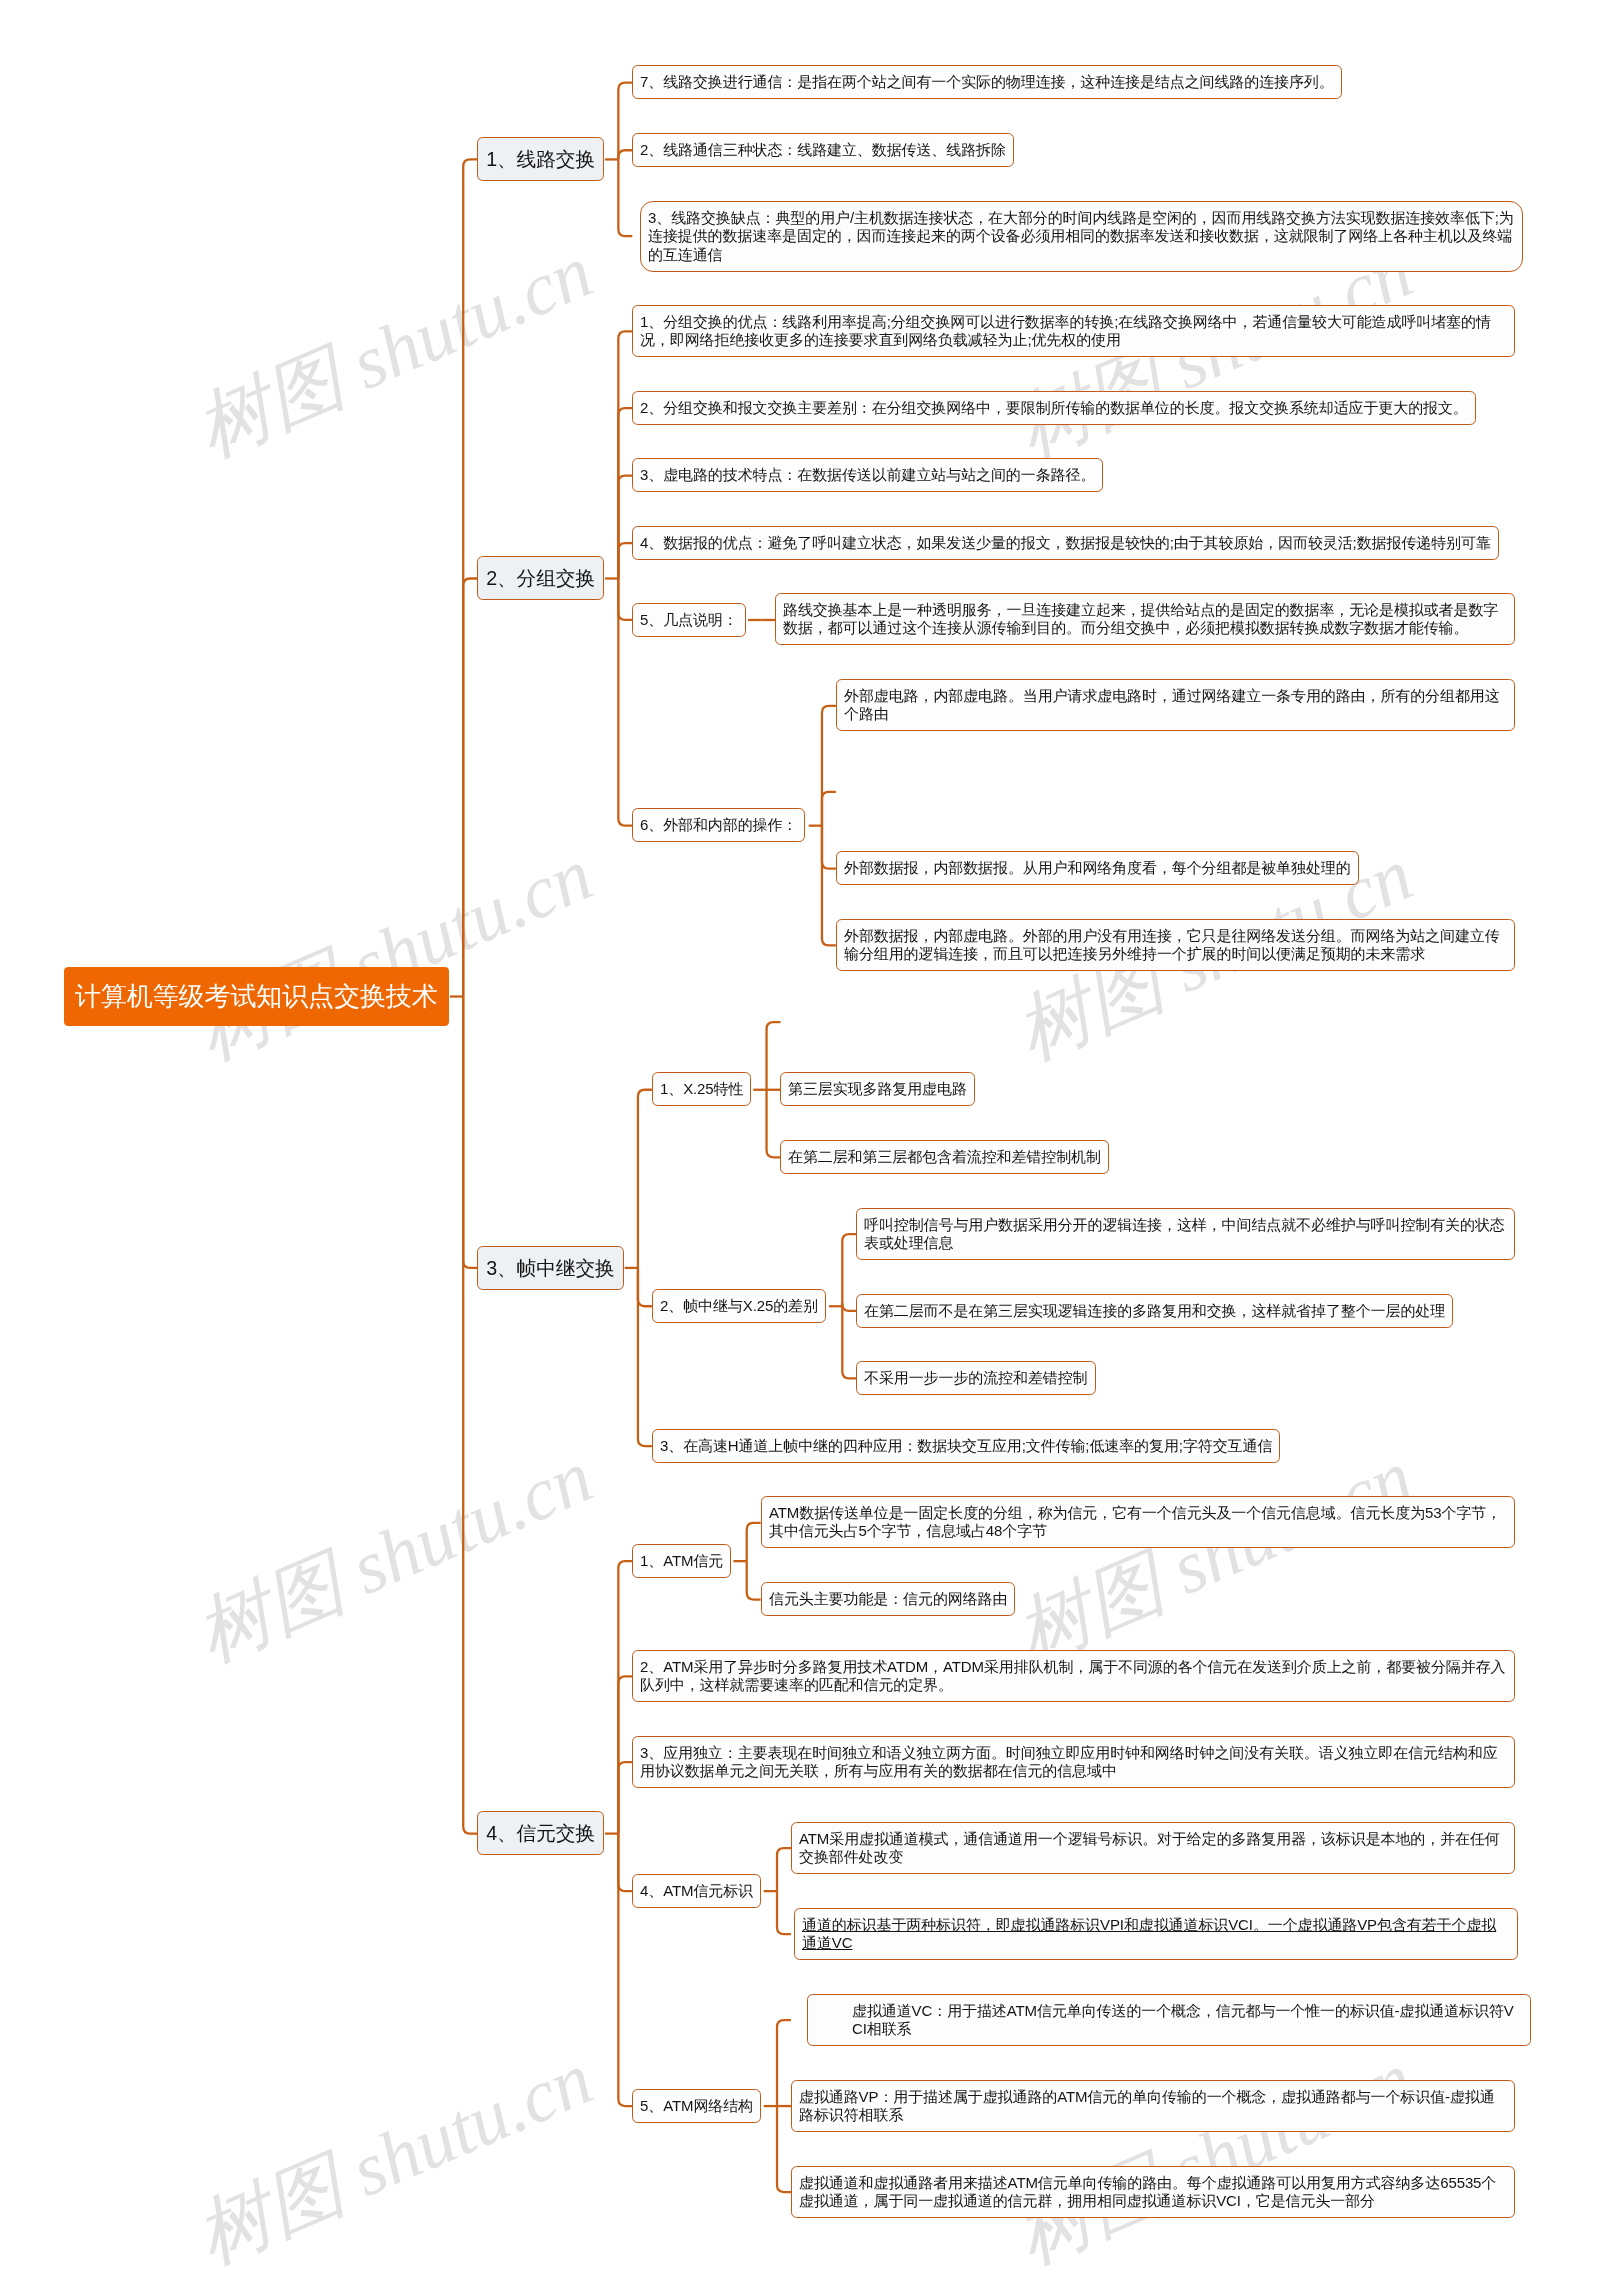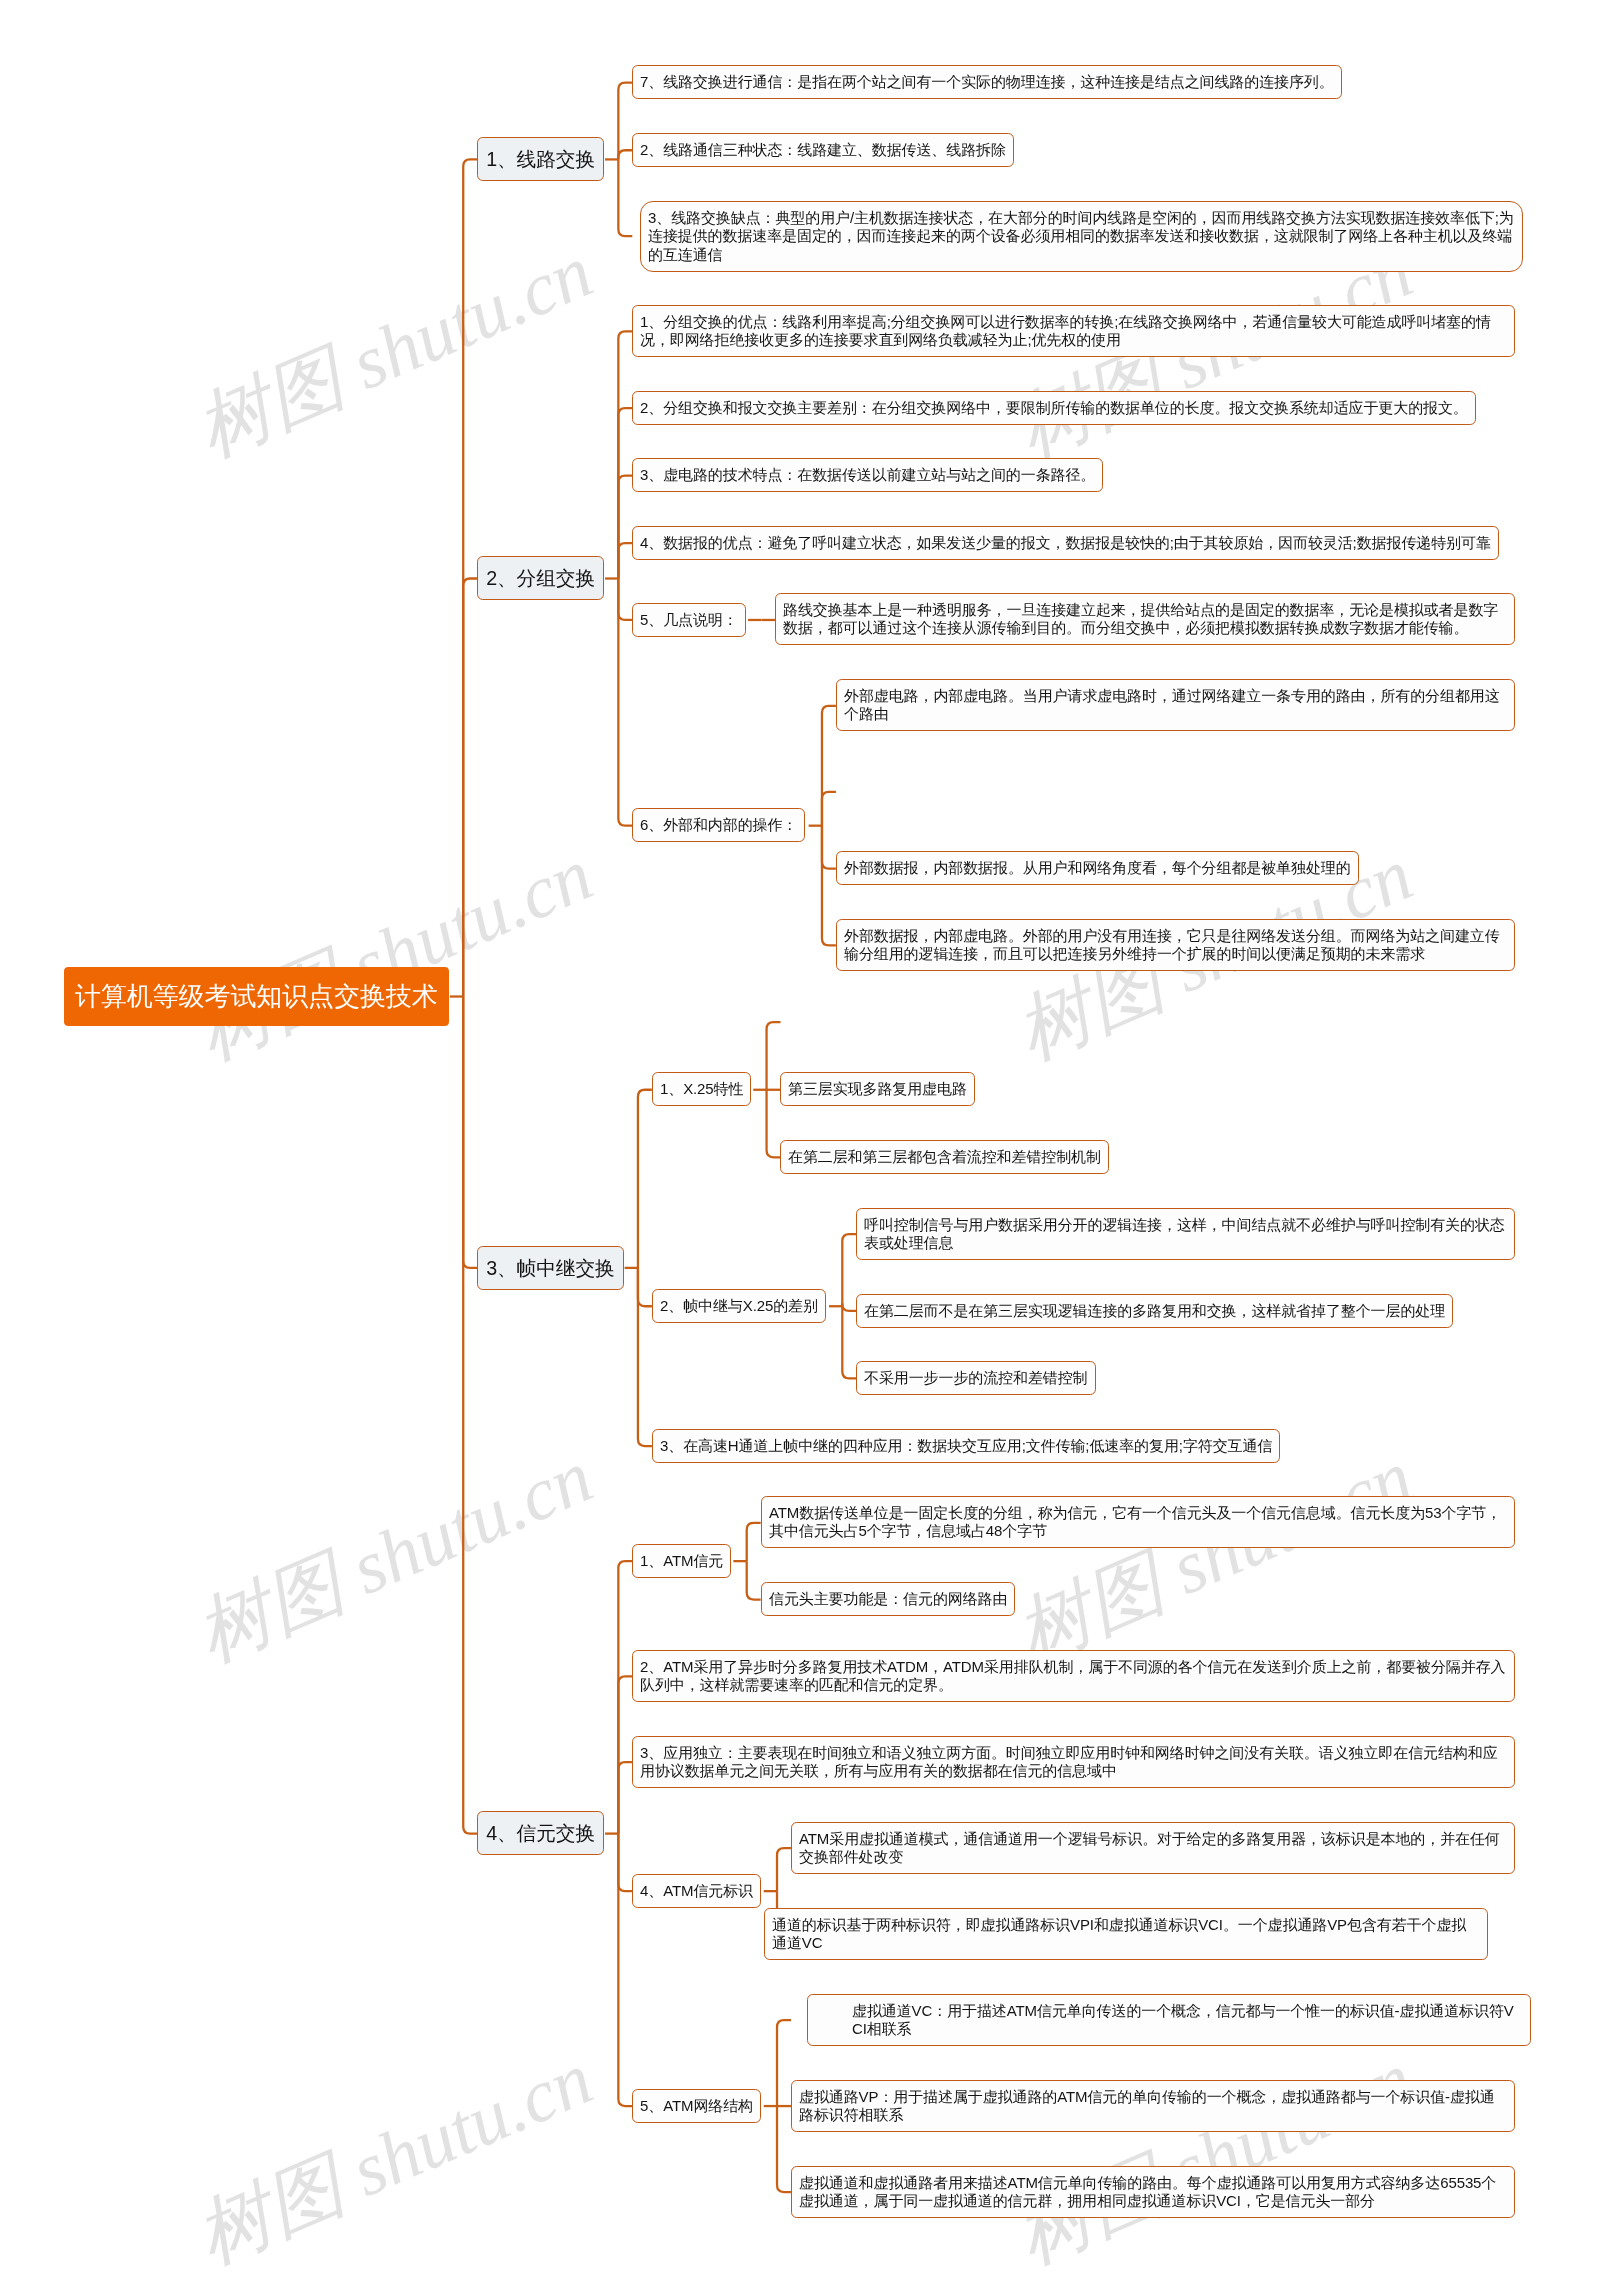--- a/index.html
+++ b/index.html
@@ -111,19 +111,19 @@
     <div class="node n-lf" style="max-width: 659px; left: 856px; top: 1361px;">不采用一步一步的流控和差错控制</div>
     <div class="node n-lf" style="max-width: 863px; left: 652px; top: 1429px;">3、在高速H通道上帧中继的四种应用：数据块交互应用;文件传输;低速率的复用;字符交互通信</div>
     <div class="node n-l2" style="left: 477px; top: 1811px;">4、信元交换</div>
     <div class="node n-lf" style="max-width: 883px; left: 632px; top: 1544px;">1、ATM信元</div>
     <div class="node n-lf" style="max-width: 754px; left: 761px; top: 1496px;">ATM数据传送单位是一固定长度的分组，称为信元，它有一个信元头及一个信元信息域。信元长度为53个字节，其中信元头占5个字节，信息域占48个字节</div>
     <div class="node n-lf" style="max-width: 754px; left: 761px; top: 1582px;">信元头主要功能是：信元的网络路由</div>
     <div class="node n-lf" style="max-width: 883px; left: 632px; top: 1650px;">2、ATM采用了异步时分多路复用技术ATDM，ATDM采用排队机制，属于不同源的各个信元在发送到介质上之前，都要被分隔并存入队列中，这样就需要速率的匹配和信元的定界。</div>
     <div class="node n-lf" style="max-width: 883px; left: 632px; top: 1736px;">3、应用独立：主要表现在时间独立和语义独立两方面。时间独立即应用时钟和网络时钟之间没有关联。语义独立即在信元结构和应用协议数据单元之间无关联，所有与应用有关的数据都在信元的信息域中</div>
     <div class="node n-lf" style="max-width: 883px; left: 632px; top: 1874px;">4、ATM信元标识</div>
     <div class="node n-lf" style="max-width: 724px; left: 791px; top: 1822px;">ATM采用虚拟通道模式，通信通道用一个逻辑号标识。对于给定的多路复用器，该标识是本地的，并在任何交换部件处改变</div>
-    <div class="node n-lf" style="max-width: 724px; left: 764px; top: 1908px;">通道的标识基于两种标识符，即虚拟通路标识VPI和虚拟通道标识VCI。一个虚拟通路VP包含有若干个虚拟通道VC</div>
+    <div class="node n-lf" style="max-width: 724px; left: 794px; top: 1908px; text-decoration: underline;">通道的标识基于两种标识符，即虚拟通路标识VPI和虚拟通道标识VCI。一个虚拟通路VP包含有若干个虚拟通道VC</div>
     <div class="node n-lf" style="max-width: 883px; left: 632px; top: 2089px;">5、ATM网络结构</div>
     <div class="node n-lf" style="max-width: 724px; left: 807px; top: 1994px; padding-left: 44px;">虚拟通道VC：用于描述ATM信元单向传送的一个概念，信元都与一个惟一的标识值-虚拟通道标识符VCI相联系</div>
     <div class="node n-lf" style="max-width: 724px; left: 791px; top: 2080px;">虚拟通路VP：用于描述属于虚拟通路的ATM信元的单向传输的一个概念，虚拟通路都与一个标识值-虚拟通路标识符相联系</div>
     <div class="node n-lf" style="max-width: 724px; left: 791px; top: 2166px;">虚拟通道和虚拟通路者用来描述ATM信元单向传输的路由。每个虚拟通路可以用复用方式容纳多达65535个虚拟通道，属于同一虚拟通道的信元群，拥用相同虚拟通道标识VCI，它是信元头一部分</div>
   </div>
 
 
 </body></html>

